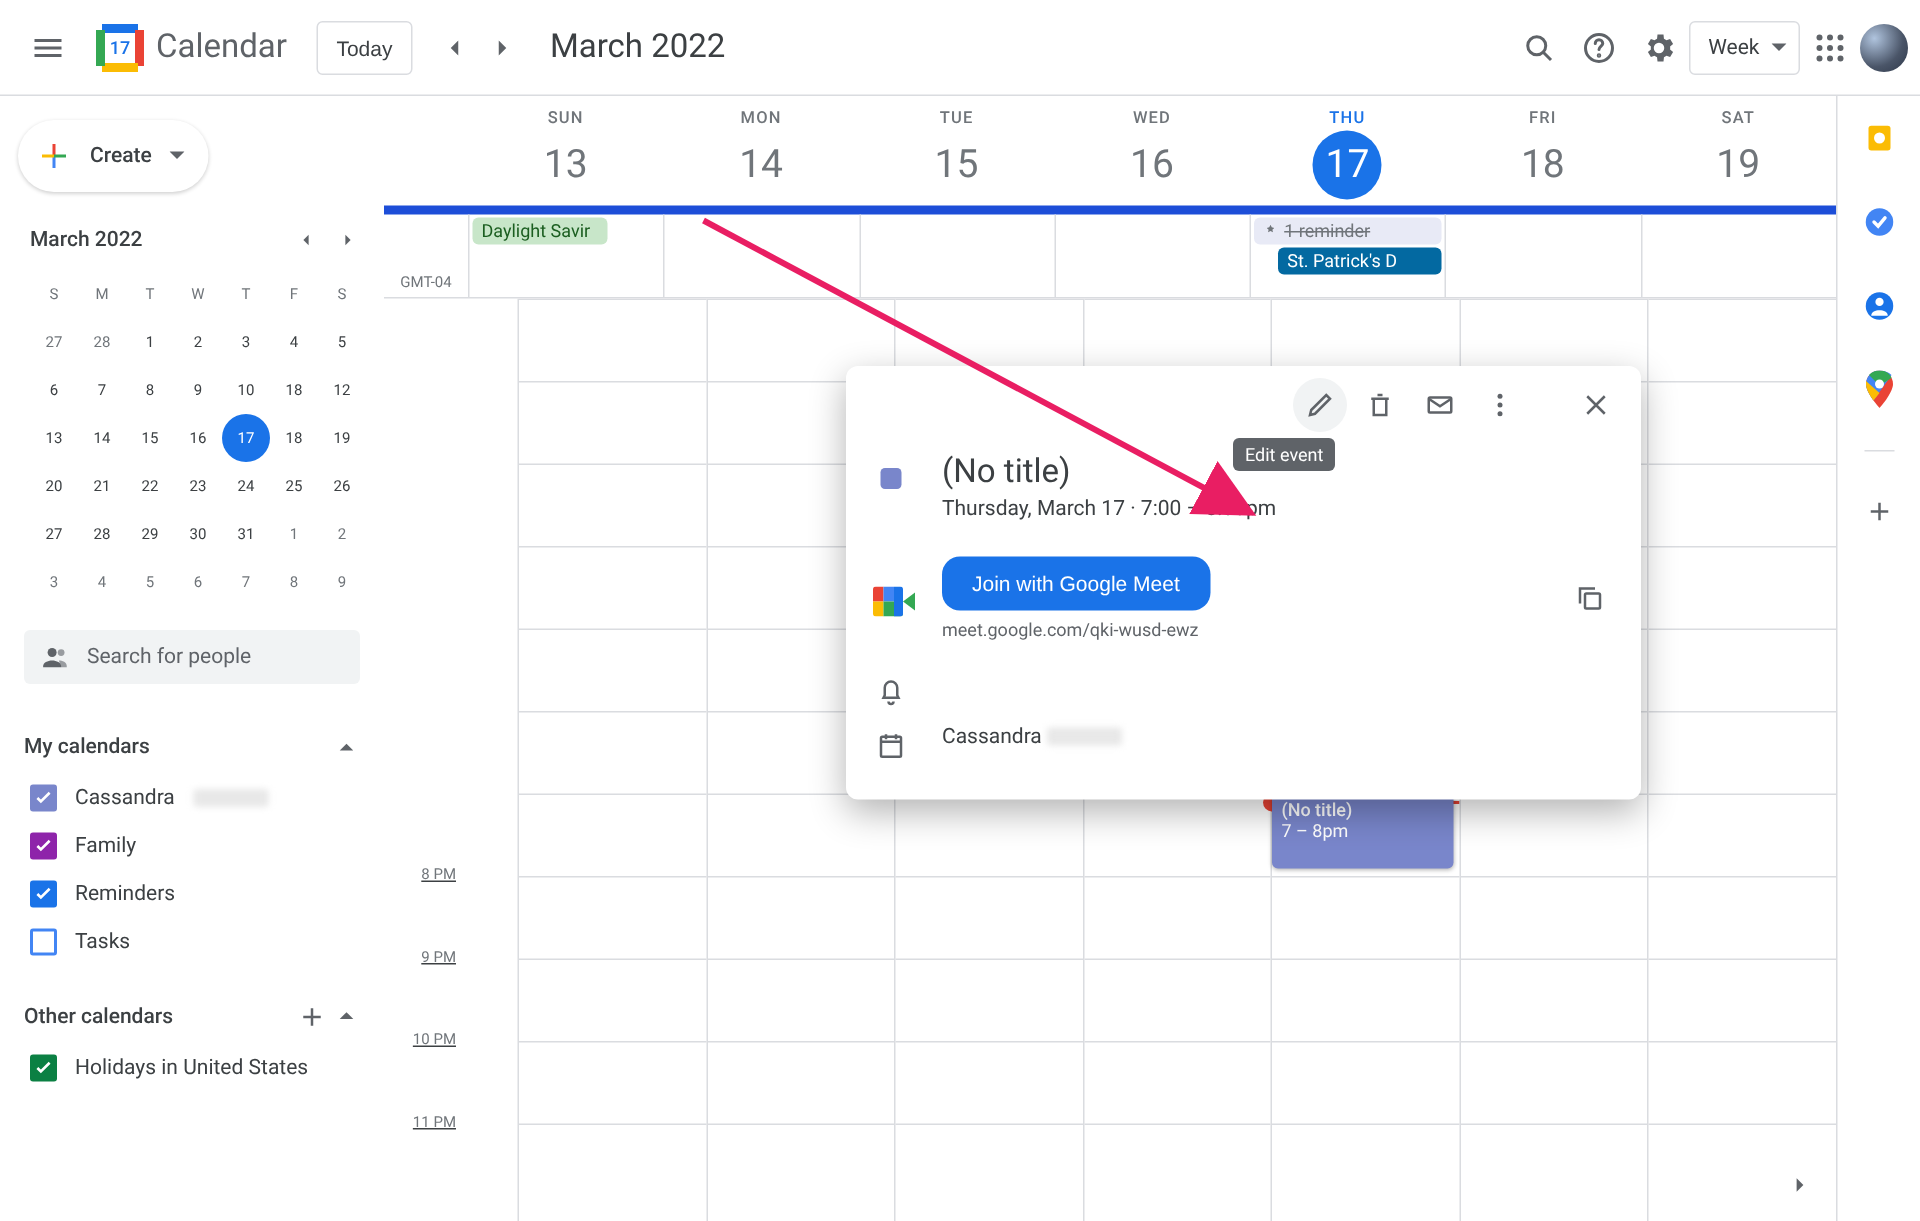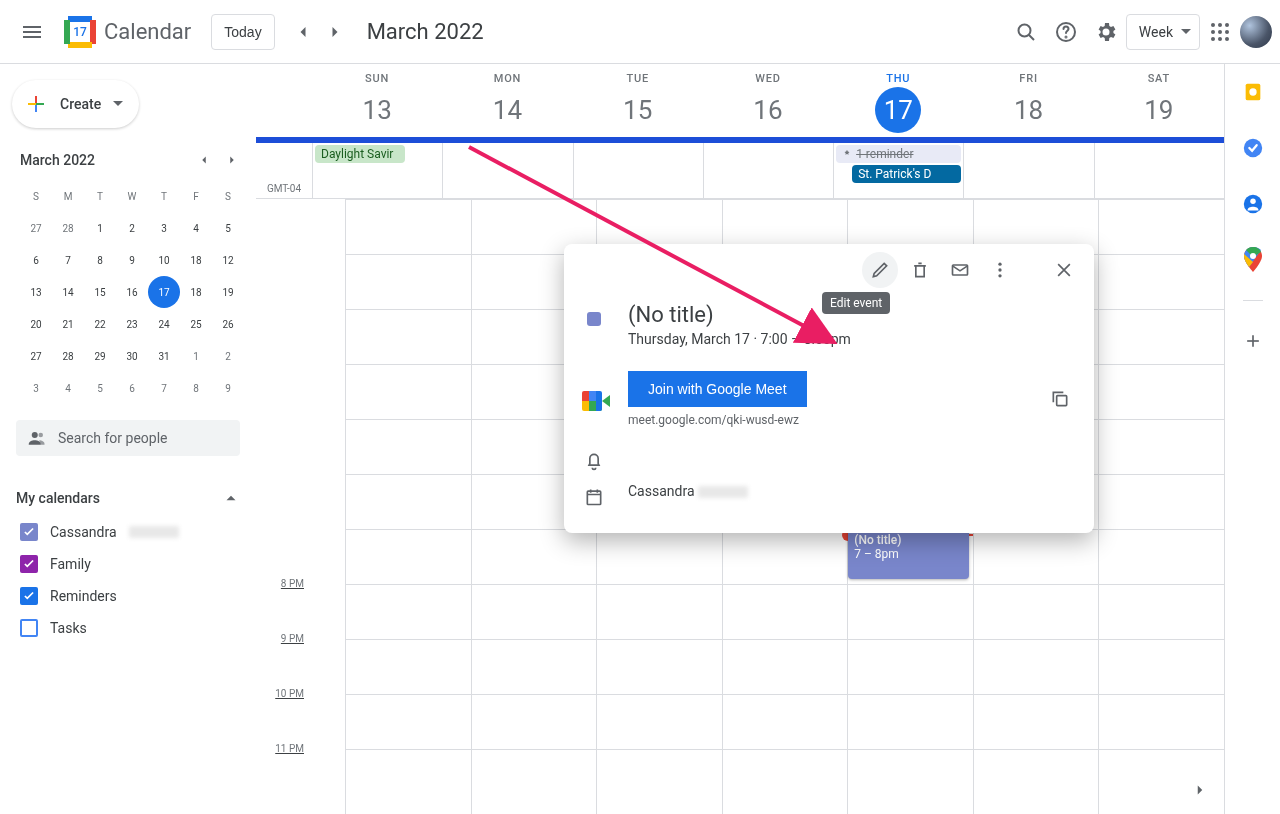--- a/index.html
+++ b/index.html
@@ -101,21 +101,21 @@
 .popup-actions { display:flex; justify-content:flex-end; padding:8px 12px; gap:4px; position:relative; }
 .popup-action { width:36px; height:36px; display:flex; align-items:center; justify-content:center; border-radius:50%; cursor:pointer; color:#5f6368; }
 .popup-action.hover { background:#f1f3f4; }
 .tooltip { position:absolute; top:48px; left:258px; background:#5f6368; color:#fff; font-size:12px; padding:4px 8px; border-radius:4px; white-space:nowrap; }
 .popup-body { padding: 0 16px; }
 .popup-row { display:flex; gap:20px; padding:6px 0; align-items:flex-start; }
 .popup-icon-col { width:28px; display:flex; justify-content:center; padding-top:4px; }
 .color-sq { width:14px; height:14px; border-radius:3px; background:#7986cb; margin-top:6px; }
 .popup-title { font-size:22px; color:#3c4043; }
 .popup-sub { font-size:14px; color:#3c4043; margin-top:4px; }
-.meet-btn { background:#1a73e8; color:#fff; border:none; border-radius:0; padding:10px 20px; font-size:14px; font-weight:500; cursor:pointer; }
+.meet-btn { background:#1a73e8; color:#fff; border:none; border-radius:12px; padding:10px 20px; font-size:14px; font-weight:500; cursor:pointer; }
 .meet-link { font-size:12px; color:#5f6368; margin-top:6px; }
 .copy-btn { margin-left:auto; width:36px; height:36px; display:flex; align-items:center; justify-content:center; cursor:pointer; color:#5f6368; }
 .popup-text { font-size:14px; color:#3c4043; }
 .meet-icon { width:24px; height:20px; position:relative; }
 .meet-icon-body { width:20px; height:20px; border-radius:2px; overflow:hidden; position:relative; }
 .meet-r { position:absolute; background:#ea4335; width:7px; height:10px; top:0; left:0; }
 .meet-y { position:absolute; background:#fbbc04; width:7px; height:10px; bottom:0; left:0; }
 .meet-b { position:absolute; background:#4285f4; width:7px; height:10px; top:0; left:7px; }
 .meet-g { position:absolute; background:#34a853; width:13px; height:10px; bottom:0; left:7px; }
 .meet-b2 { position:absolute; background:#1a73e8; width:6px; height:20px; top:0; right:0; }
@@ -324,20 +324,44 @@
             </div>
             <span class="cal-item-label">Reminders</span>
           </div>
           <div class="cal-item">
             <div class="cbx unchecked" style="background: rgb(66, 133, 244); border-color: rgb(66, 133, 244);"></div>
             <span class="cal-item-label">Tasks</span>
           </div>
         </div>
     </div>
 
+    <div class="cal-section">
+      <div class="cal-section-header">
+        <span class="cal-section-title">Other calendars</span>
+        <div class="cal-section-icons">
+          <svg width="20" height="20" viewBox="0 0 24 24" fill="#5f6368">
+              <path d="M11 5h2v14h-2z"></path>
+              <path d="M5 11h14v2H5z"></path>
+            </svg>
+          <svg width="18" height="18" viewBox="0 0 24 24" fill="#5f6368">
+              <path d="M6 15l6-6 6 6z"></path>
+            </svg>
+        </div>
+      </div>
+      <div id="other-cals">
+          <div class="cal-item">
+            <div class="cbx checked" style="background: rgb(11, 128, 67); border-color: rgb(11, 128, 67);">
+              <svg width="14" height="14" viewBox="0 0 24 24" fill="none" stroke="#fff" stroke-width="3">
+                <path d="M5 12l4 4L19 6"></path>
+              </svg>
+            </div>
+            <span class="cal-item-label">Holidays in United States</span>
+          </div>
+        </div>
+    </div>
   </div>
 
   <div class="week-container">
     <div class="week-header">
       <div class="tz-col"></div>
       <div class="day-cols" id="day-headers">
           <div class="day-header"><div class="dow">SUN</div><div class="daynum">13</div></div>
           <div class="day-header"><div class="dow">MON</div><div class="daynum">14</div></div>
           <div class="day-header"><div class="dow">TUE</div><div class="daynum">15</div></div>
           <div class="day-header"><div class="dow">WED</div><div class="daynum">16</div></div>

